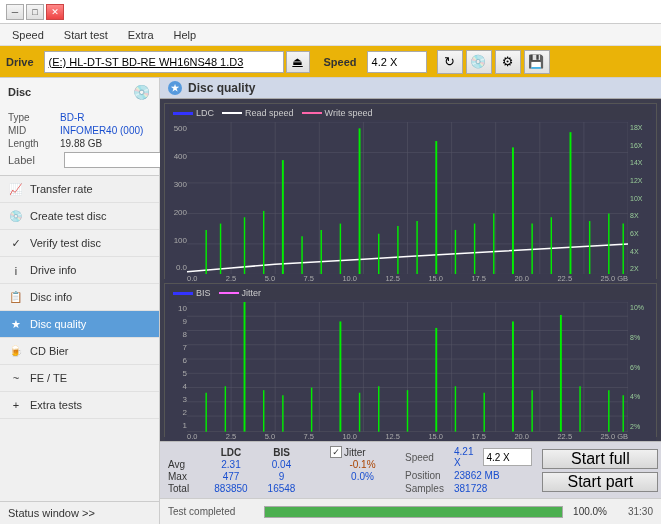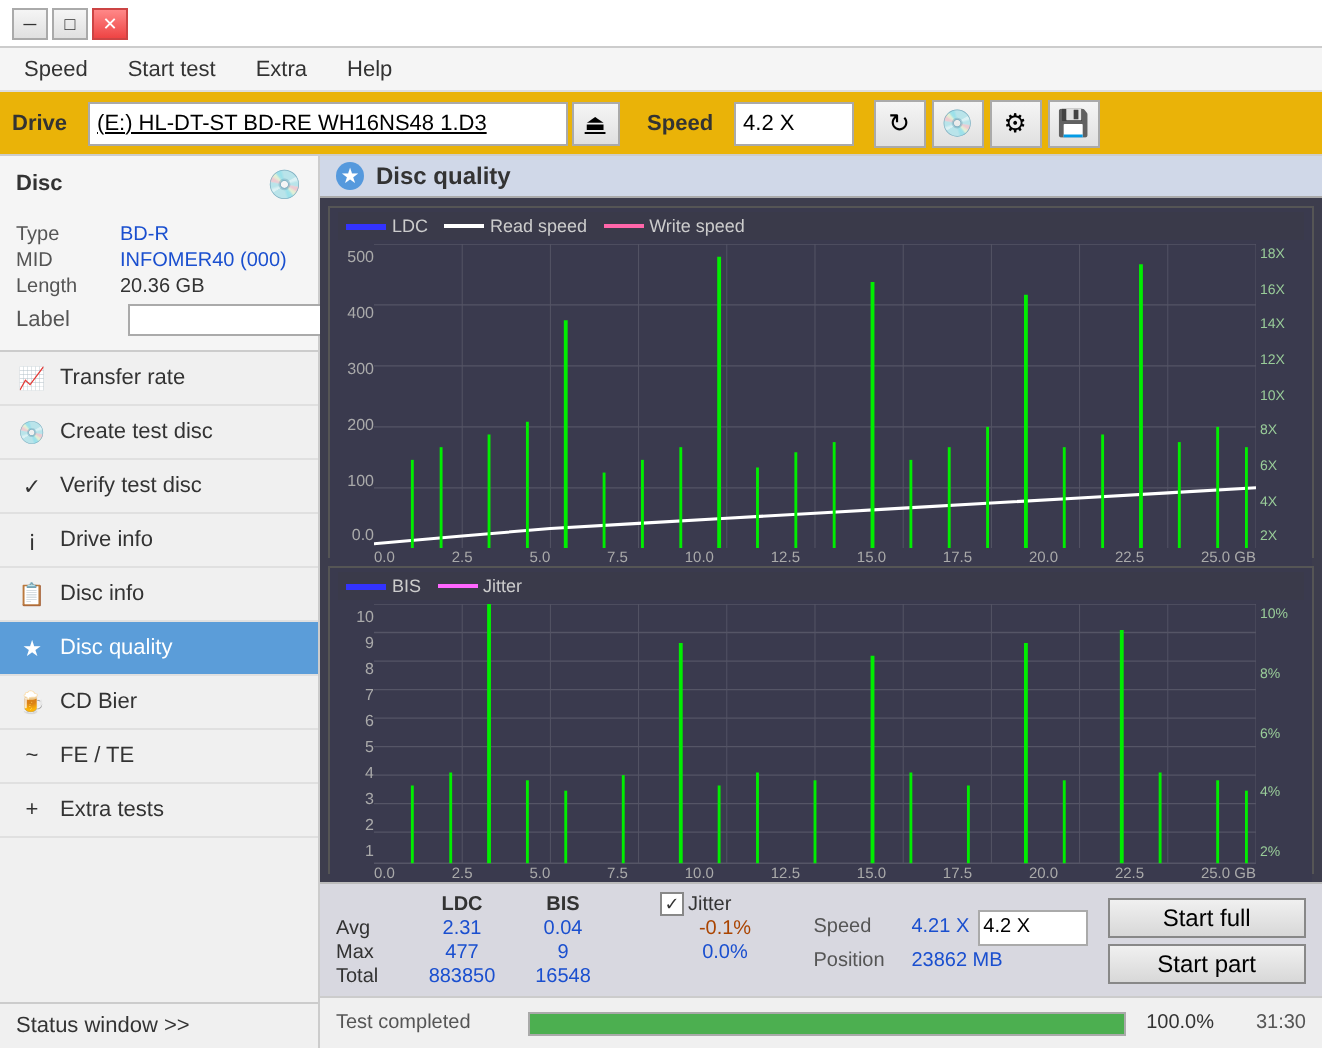--- a/index.html
+++ b/index.html
@@ -87,21 +87,21 @@
     .jitter-check { display: flex; align-items: center; gap: 2px; font-size: 10px; color: #333; }
     .checkbox { width: 12px; height: 12px; border: 1px solid #888; background: white; display: flex; align-items: center; justify-content: center; font-size: 9px; color: #333; }
 
     .speed-pos-area { display: flex; flex-direction: column; gap: 2px; margin-left: 4px; }
     .sp-row { display: flex; align-items: center; gap: 4px; font-size: 10px; }
     .sp-label { color: #555; min-width: 45px; }
     .sp-val { color: #1a4fcf; font-size: 10px; }
     .sp-select { border: 1px solid #aaa; background: white; font-size: 10px; height: 18px; width: 55px; padding: 0 2px; display: flex; align-items: center; }
 
     .start-btns { display: flex; flex-direction: column; gap: 3px; margin-left: 4px; }
-    .start-btn { border: 1px solid #888; background: linear-gradient(to bottom, #f0f0f0, #d8d8d8); padding: 2px 24px; font-size: 12px; cursor: pointer; white-space: nowrap; height: 20px; display: flex; align-items: center; justify-content: center; }
+    .start-btn { border: 1px solid #888; background: linear-gradient(to bottom, #f0f0f0, #d8d8d8); padding: 2px 24px; font-size: 16px; cursor: pointer; white-space: nowrap; height: 20px; display: flex; align-items: center; justify-content: center; }
 
     
     .progress-area { background: #f0f0f0; border-top: 1px solid #ccc; display: flex; align-items: center; gap: 6px; padding: 4px 8px; height: 26px; }
     .progress-label { font-size: 10px; color: #555; min-width: 90px; }
     .progress-bar-container { flex: 1; height: 12px; border: 1px solid #aaa; background: white; }
     .progress-bar-fill { height: 100%; background: #4caf50; }
     .progress-pct { font-size: 10px; color: #333; min-width: 38px; text-align: right; }
     .progress-time { font-size: 10px; color: #555; min-width: 40px; text-align: right; }
     .axis-label { font-size: 8px; color: #aaa; text-align: right; }
     .axis-label-r { font-size: 8px; color: #99ccaa; text-align: left; }
@@ -156,21 +156,21 @@
       <div class="disc-field">
         <span class="disc-field-label">Type</span>
         <span class="disc-field-value">BD-R</span>
       </div>
       <div class="disc-field">
         <span class="disc-field-label">MID</span>
         <span class="disc-field-value">INFOMER40 (000)</span>
       </div>
       <div class="disc-field">
         <span class="disc-field-label">Length</span>
-        <span class="disc-field-value black">20.36 GB</span>
+        <span class="disc-field-value black">19.88 GB</span>
       </div>
       <div class="label-row">
         <span class="disc-field-label">Label</span>
         <input class="label-input" type="text" style="">
         <div class="label-btn">🔍</div>
       </div>
     </div>
 
     <div class="nav-items">
       <div class="nav-item">
@@ -469,20 +469,24 @@
             <span class="sp-label">Speed</span>
             <span class="sp-val">4.21 X</span>
             <div class="sp-select">
               <span>4.2 X</span>
             </div>
           </div>
           <div class="sp-row">
             <span class="sp-label">Position</span>
             <span class="sp-val">23862 MB</span>
           </div>
+          <div class="sp-row">
+            <span class="sp-label">Samples</span>
+            <span class="sp-val">381728</span>
+          </div>
         </div>
 
         <div class="start-btns">
           <button class="start-btn">Start full</button>
           <button class="start-btn">Start part</button>
         </div>
       </div>
     </div>
 
     <div class="progress-area">

